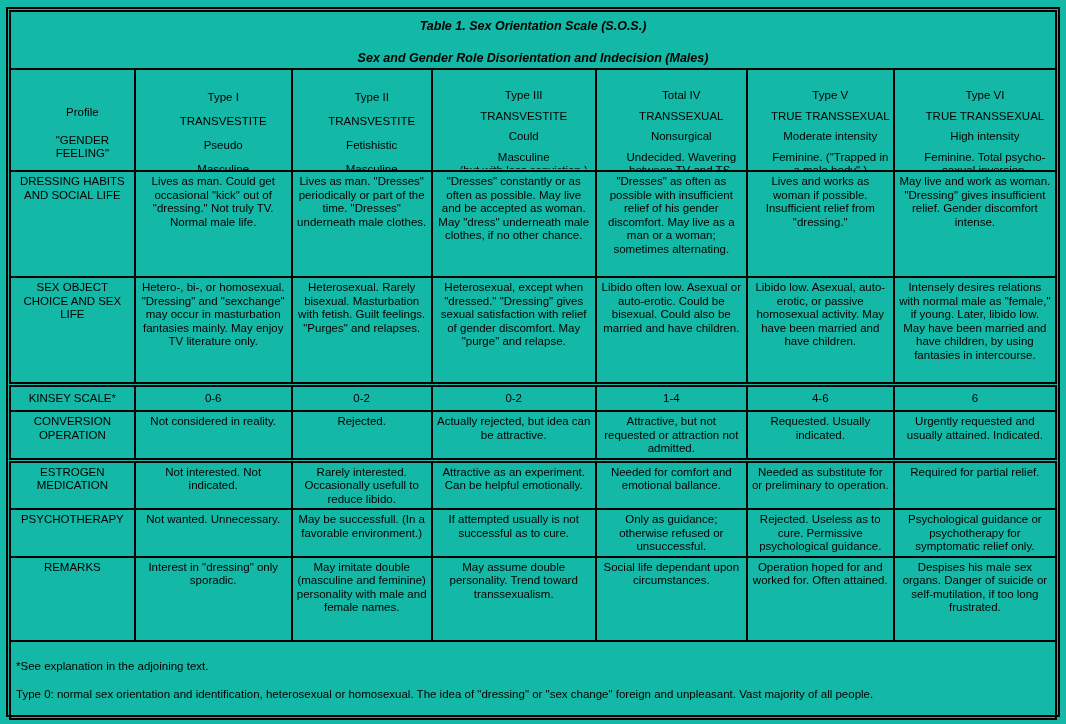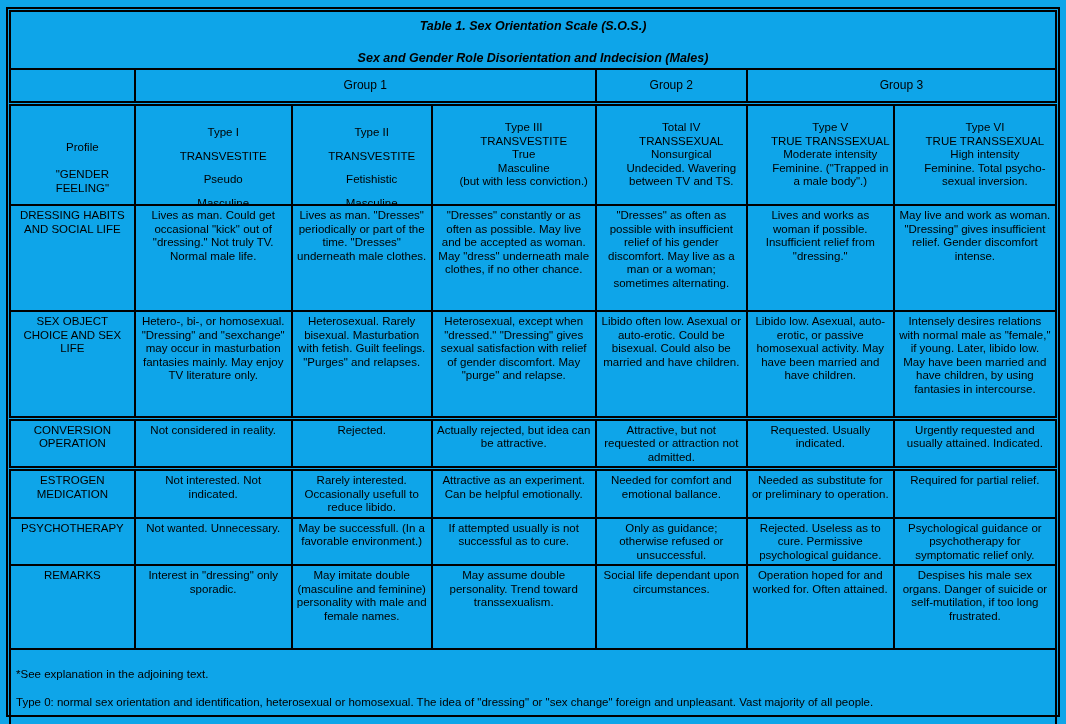--- a/index.html
+++ b/index.html
@@ -6,21 +6,21 @@
     margin: 0;
     background: #ffffff;
     font-family: "Liberation Sans", "DejaVu Sans", sans-serif;
     color: #000;
   }
   .page {
     width: 1066px;
     height: 724px;
     box-sizing: border-box;
     padding: 7px 6px;
-    background: #0ea5e9;
+    background: #14b8a6;
   }
   .outer {
     border: 2px solid #000;
     padding: 1px;
     width: 100%;
     height: 100%;
     box-sizing: border-box;
   }
   table.sos {
     border-collapse: collapse;
@@ -88,26 +88,20 @@
         <col style="width:145px">
         <col style="width:160px">
       </colgroup>
 
       <tbody>
           <tr class="title-row" style="height:45px">
         <td colspan="7"><span>Table 1. Sex Orientation Scale (S.O.S.)</span><br>
           <span>Sex and Gender Role Disorientation and Indecision (Males)</span></td>
       </tr>
 
-      <tr class="group-row" style="height:34px">
-        <td></td>
-        <td colspan="3">Group 1</td>
-        <td>Group 2</td>
-        <td colspan="2">Group 3</td>
-      </tr>
 
       <tr class="profile-row" style="height:102px">
         <td>
           <div class="stack4">
             <div></div>
             <div>Profile</div>
             <div>"GENDER FEELING"</div>
             <div></div>
           </div>
         </td>
@@ -124,21 +118,21 @@
             <div>Type II</div>
             <div>TRANSVESTITE</div>
             <div>Fetishistic</div>
             <div>Masculine</div>
           </div>
         </td>
         <td class="bL-double">
           <div class="stack4">
             <div>Type III</div>
             <div>TRANSVESTITE</div>
-            <div>True</div>
+            <div>Could</div>
             <div>Masculine
 (but with less conviction.)</div>
           </div>
         </td>
         <td>
           <div class="stack4">
             <div>Total IV</div>
             <div>TRANSSEXUAL</div>
             <div>Nonsurgical</div>
             <div>Undecided. Wavering between TV and TS.</div>
@@ -176,20 +170,29 @@
       <tr class="rule-after" style="height:107px">
         <td>SEX OBJECT CHOICE AND SEX LIFE</td>
         <td>Hetero-, bi-, or homosexual. "Dressing" and "sexchange" may occur in masturbation fantasies mainly. May enjoy TV literature only.</td>
         <td>Heterosexual. Rarely bisexual. Masturbation with fetish. Guilt feelings. "Purges" and relapses.</td>
         <td class="bL-double">Heterosexual, except when "dressed." "Dressing" gives sexual satisfaction with relief of gender discomfort. May "purge" and relapse.</td>
         <td>Libido often low. Asexual or auto-erotic. Could be bisexual. Could also be married and have children.</td>
         <td>Libido low. Asexual, auto-erotic, or passive homosexual activity. May have been married and have children.</td>
         <td>Intensely desires relations with normal male as "female," if young. Later, libido low. May have been married and have children, by using fantasies in intercourse.</td>
       </tr>
 
+      <tr class="kinsey-row" style="height:27px">
+        <td>KINSEY SCALE*</td>
+        <td>0-6</td>
+        <td>0-2</td>
+        <td class="bL-double">0-2</td>
+        <td>1-4</td>
+        <td>4-6</td>
+        <td>6</td>
+      </tr>
 
       <tr class="rule-after" style="height:48px">
         <td>CONVERSION OPERATION</td>
         <td>Not considered in reality.</td>
         <td>Rejected.</td>
         <td class="bL-double">Actually rejected, but idea can be attractive.</td>
         <td>Attractive, but not requested or attraction not admitted.</td>
         <td>Requested. Usually indicated.</td>
         <td>Urgently requested and usually attained. Indicated.</td>
       </tr>

